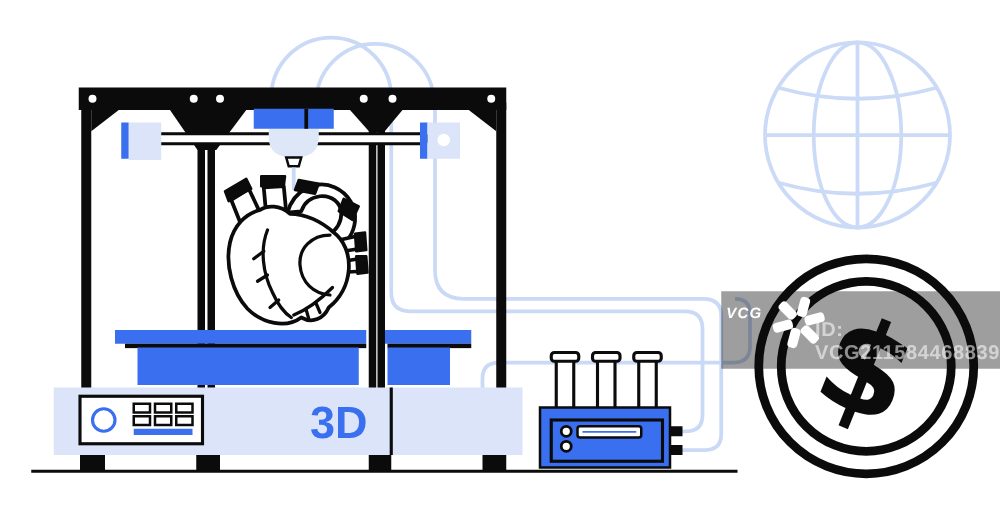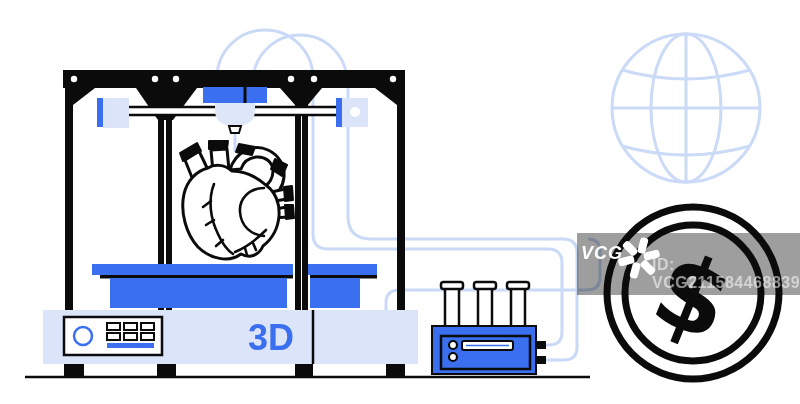--- a/index.html
+++ b/index.html
@@ -1,20 +1,20 @@
 <!DOCTYPE html>
 <html><head>
 <meta charset="utf-8">
 <style>
   html,body{margin:0;padding:0;background:#fff;}
   .canvas{position:relative;width:800px;height:404px;background:#fff;overflow:hidden;
           font-family:"Liberation Sans","DejaVu Sans",sans-serif;}
   .canvas svg.scene{position:absolute;left:0;top:0;}
   .wm-text{position:absolute;color:#fff;pointer-events:none;}
-  .wm-brand{left:581px;top:243px;font-size:18px;font-weight:bold;font-style:italic;letter-spacing:1px;}
+  .wm-brand{left:581px;top:243px;font-size:12px;font-weight:bold;font-style:italic;letter-spacing:1px;}
   .wm-id{left:652px;top:256px;font-size:16px;font-weight:700;color:rgba(255,255,255,0.55);letter-spacing:0.5px;}
   .wm-logo{position:absolute;left:617px;top:235px;pointer-events:none;}
 </style>
 </head>
 <body>
 
 <div class="canvas">
 <svg class="scene" width="800" height="404" viewBox="0 0 800 404">
 
   <g stroke="#CBDAF6" stroke-width="3" fill="none">

